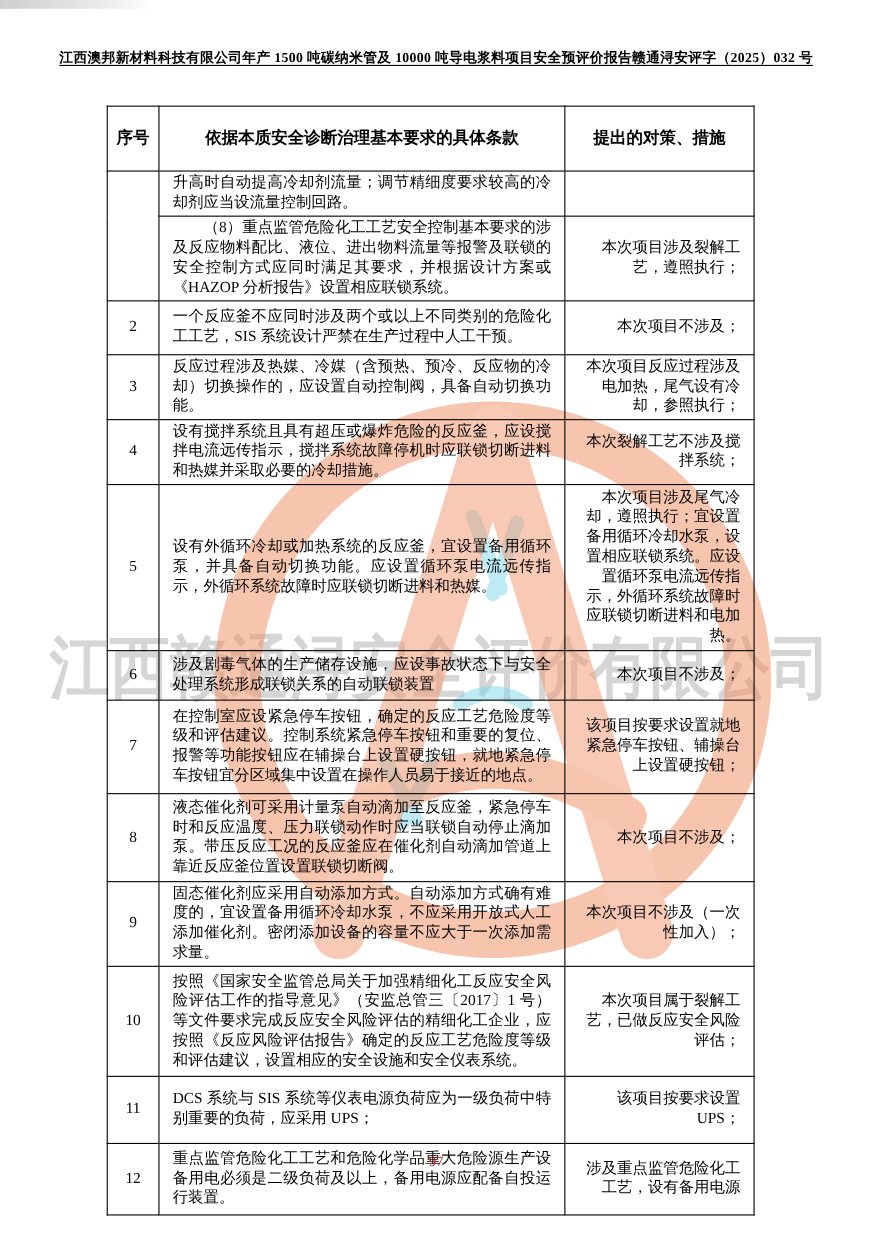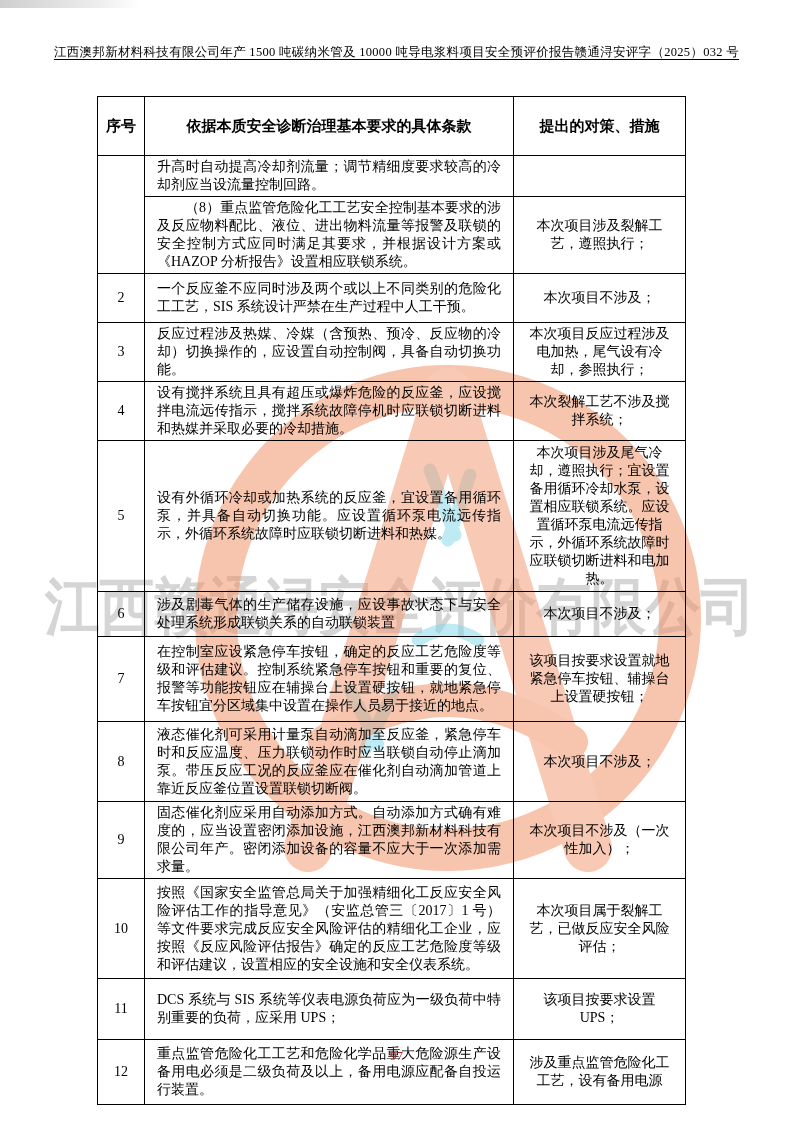--- a/index.html
+++ b/index.html
@@ -10,21 +10,21 @@
     margin:0 auto;
     overflow:hidden;
     font-family:"Liberation Serif","DejaVu Serif",serif;
     color:#000;
   }
   .doc-header{
     position:absolute;
     left:0;top:44px;width:100%;
     text-align:center;
     font-size:12.5px;
-    font-weight:normal;
+    font-weight:bold;
     letter-spacing:0.3px;
     text-decoration:underline;
     text-underline-offset:3px;
     white-space:nowrap;
   }
   table.main{
     position:absolute;
     left:97px;top:96px;
     width:588px;
     border-collapse:collapse;
@@ -42,21 +42,21 @@
     overflow:hidden;
   }
   table.main th{
     font-size:15px;
     font-weight:bold;
     text-align:center;
     padding:20px 2px;
   }
   td.no{text-align:center;font-size:13.5px;}
   td.clause{text-align:justify;}
-  td.measure{text-align:center;margin-left:37px;}
+  td.measure{text-align:right;margin-left:37px;}
   .page-number{
     position:absolute;
     left:0;top:1048px;width:100%;
     text-align:center;
     font-size:13px;
     color:#b91c1c;
   }
   .watermark{
     position:absolute;
     left:0;top:0;width:793px;height:1122px;
@@ -130,21 +130,21 @@
       <td class="clause">在控制室应设紧急停车按钮，确定的反应工艺危险度等级和评估建议。控制系统紧急停车按钮和重要的复位、报警等功能按钮应在辅操台上设置硬按钮，就地紧急停车按钮宜分区域集中设置在操作人员易于接近的地点。</td>
       <td class="measure">该项目按要求设置就地紧急停车按钮、辅操台上设置硬按钮；</td>
     </tr>
     <tr style="height:80px">
       <td class="no">8</td>
       <td class="clause">液态催化剂可采用计量泵自动滴加至反应釜，紧急停车时和反应温度、压力联锁动作时应当联锁自动停止滴加泵。带压反应工况的反应釜应在催化剂自动滴加管道上靠近反应釜位置设置联锁切断阀。</td>
       <td class="measure">本次项目不涉及；</td>
     </tr>
     <tr style="height:70px">
       <td class="no">9</td>
-      <td class="clause">固态催化剂应采用自动添加方式。自动添加方式确有难度的，应当设置密闭添加设施，江西澳邦新材料科技有限公司年产。密闭添加设备的容量不应大于一次添加需求量。</td>
+      <td class="clause">固态催化剂应采用自动添加方式。自动添加方式确有难度的，宜设置备用循环冷却水泵，不应采用开放式人工添加催化剂。密闭添加设备的容量不应大于一次添加需求量。</td>
       <td class="measure">本次项目不涉及（一次性加入）；</td>
     </tr>
     <tr style="height:100px">
       <td class="no">10</td>
       <td class="clause">按照《国家安全监管总局关于加强精细化工反应安全风险评估工作的指导意见》（安监总管三〔2017〕1 号）等文件要求完成反应安全风险评估的精细化工企业，应按照《反应风险评估报告》确定的反应工艺危险度等级和评估建议，设置相应的安全设施和安全仪表系统。</td>
       <td class="measure">本次项目属于裂解工艺，已做反应安全风险评估；</td>
     </tr>
     <tr style="height:61px">
       <td class="no">11</td>
       <td class="clause">DCS 系统与 SIS 系统等仪表电源负荷应为一级负荷中特别重要的负荷，应采用 UPS；</td>

